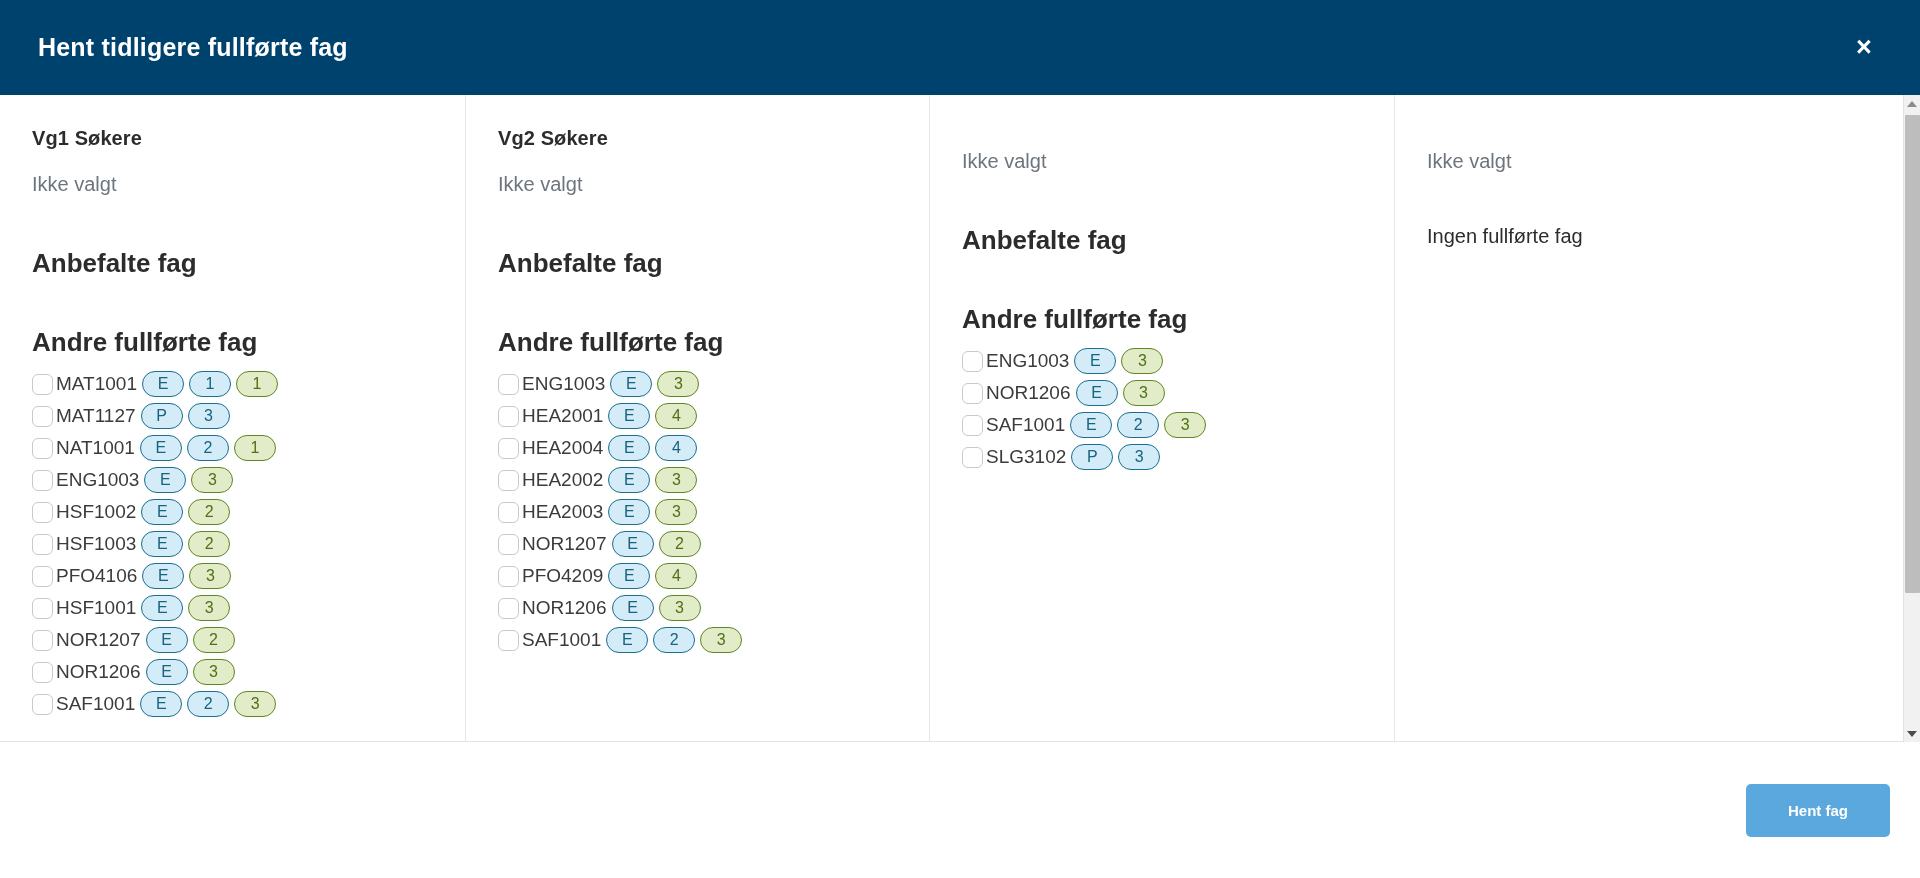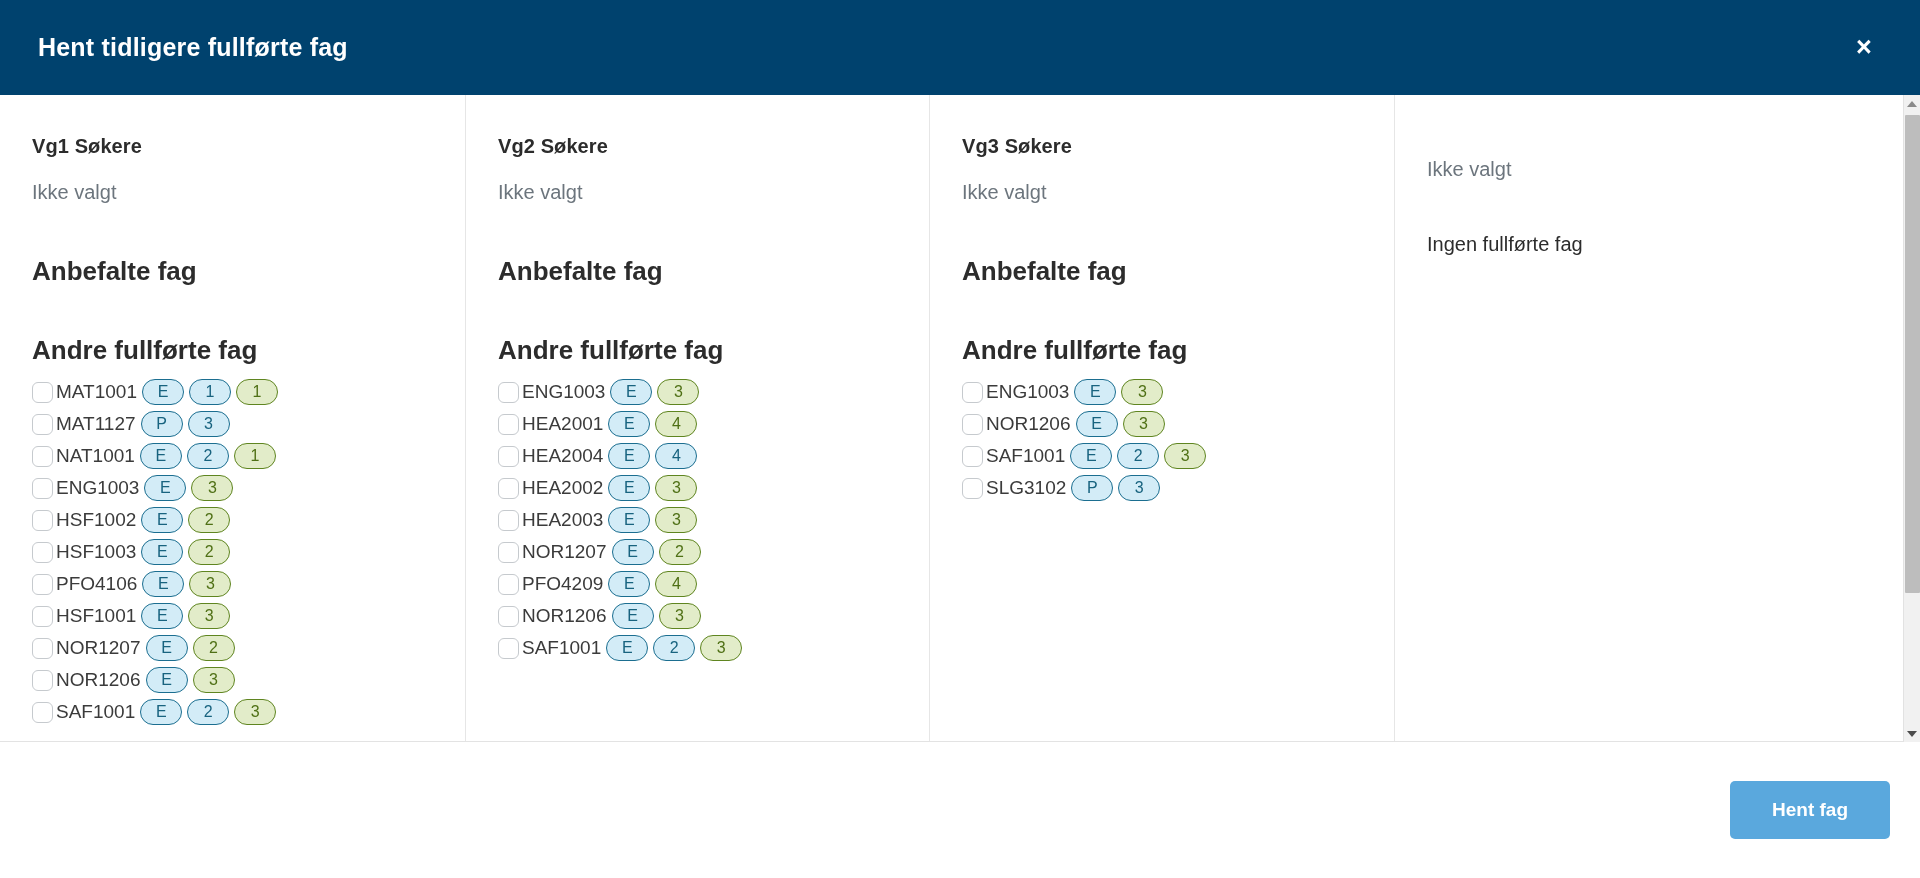--- a/index.html
+++ b/index.html
@@ -28,21 +28,21 @@
   .modal-body {
     position: relative; flex: 1 1 auto; height: 647px;
     background: #fff; overflow: hidden;
   }
   .body-clip {
     position: absolute; left: 0; top: 0; right: 17px; height: 647px;
     overflow: hidden; border-bottom: 1px solid #e3e3e3;
   }
   .columns { display: flex; width: 100%; height: 100%; align-items: stretch; }
   .column {
-    position: relative; padding: 40px 10px 0 32px;
+    position: relative; padding: 32px 10px 0 32px;
     border-right: 1px solid #e6e6e6;
   }
   .column.c1 { width: 466px; }
   .column.c2 { width: 464px; }
   .column.c3 { width: 465px; }
   .column.c4 { width: 508px; border-right: none; }
 
   .col-title { font-size: 20px; font-weight: bold; color: #2c2c2c; letter-spacing: .1px; }
   .col-sub   { font-size: 20px; color: #6c757d; margin-top: 23px; }
   .section-head { font-size: 26px; font-weight: bold; color: #2c2c2c; margin-top: 52px; }
@@ -90,21 +90,21 @@
   }
 
   
   .modal-footer {
     flex: 0 0 136px; height: 136px; background: #fff;
     display: flex; align-items: center; justify-content: flex-end;
     padding-right: 30px;
   }
   .primary-btn {
     background: #5aa8dd; color: #fff; border: none; border-radius: 5px;
-    font-size: 19px; font-weight: bold; padding: 18px 42px; cursor: pointer;
+    font-size: 15px; font-weight: bold; padding: 18px 42px; cursor: pointer;
     font-family: "Liberation Sans", sans-serif; min-width: 124px;
   }
 </style>
 </head>
 <body>
 
 <div class="modal">
 
   <div class="modal-header">
     <div class="modal-title">Hent tidligere fullførte fag</div>
@@ -248,21 +248,20 @@
               <div class="subject-row">
                 <span class="chk"></span>
                 <span class="code">SAF1001</span>
                 <span class="pill blue">E</span>
                 <span class="pill blue">2</span>
                 <span class="pill green">3</span>
               </div>
             </div>
           </div>
           <div class="column c3">
-            <div class="col-title">Vg3 Søkere</div>
             <div class="col-sub">Ikke valgt</div>
             <div class="section-head">Anbefalte fag</div>
             <div class="section-head second">Andre fullførte fag</div>
             <div class="subject-list">
               <div class="subject-row">
                 <span class="chk"></span>
                 <span class="code">ENG1003</span>
                 <span class="pill blue">E</span>
                 <span class="pill green">3</span>
               </div>

